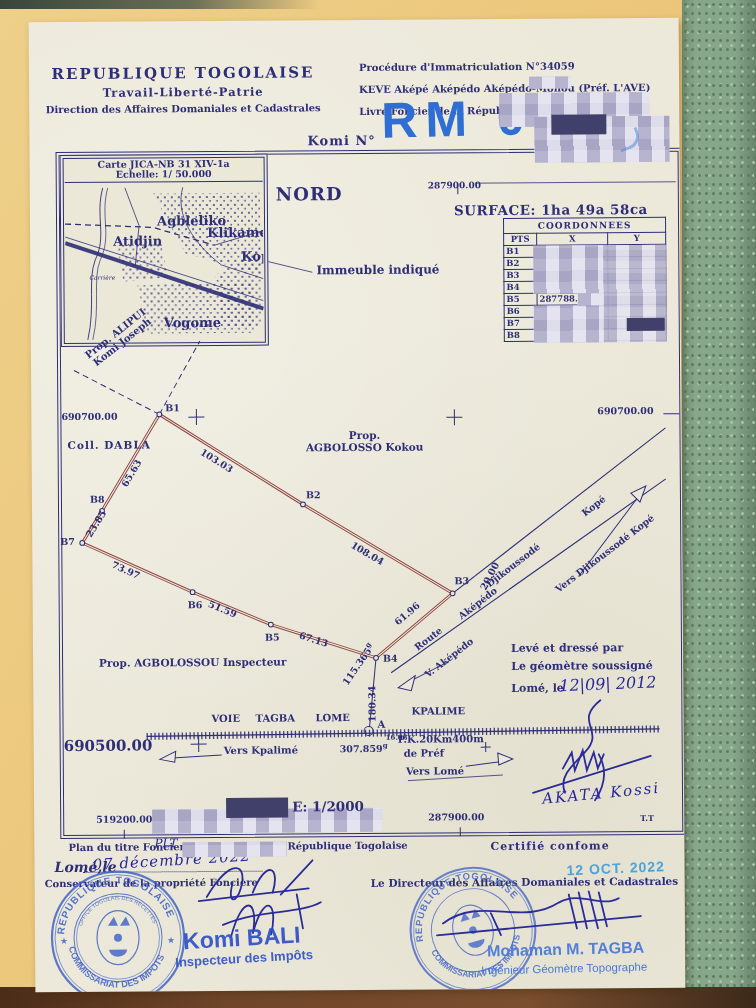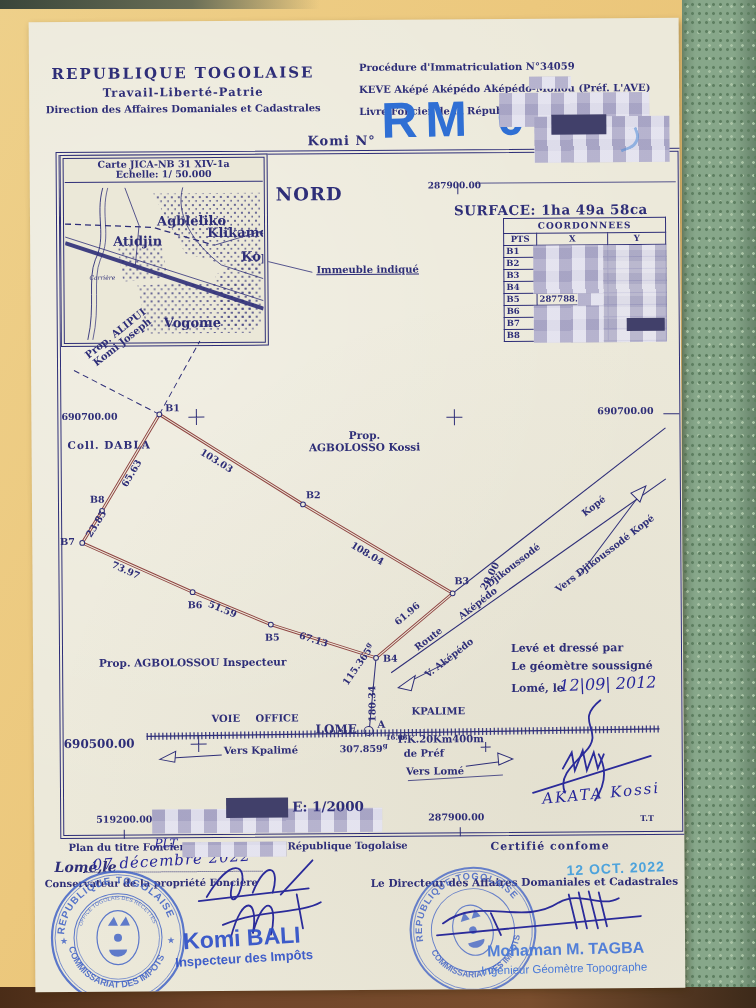--- a/index.html
+++ b/index.html
@@ -158,21 +158,21 @@
             <td></td>
           </tr>
     </tbody>
       </table>
     <div class="redact" style="left:503px;top:227px;width:70px;height:48px;"></div>
     <div class="redact" style="left:503px;top:287px;width:70px;height:37px;"></div>
     <div class="redact" style="left:573px;top:227px;width:63px;height:97px;opacity:.92;"></div>
     <div class="redact-dark" style="left:596px;top:300px;width:38px;height:13px;"></div>
     <div class="redact" style="left:547px;top:275px;width:26px;height:12px;"></div>
 
-    <div class="t" style="left:286px;top:244px;font-size:10px;text-decoration:underline;">Immeuble indiqué</div>
+    <div class="t" style="left:286px;top:244px;font-size:12px;">Immeuble indiqué</div>
 
     <svg style="left:26px;top:130px;" width="624" height="685" viewBox="0 0 624 685">
       <g stroke="#2e2e78" fill="none" stroke-width="1">
         <path d="M419,34 L620,34" stroke-width="0.8"></path>
         <path d="M402,34 L402,45"></path>
         <path d="M102,263 L143,190" stroke-dasharray="6 4"></path>
         <path d="M102,263 L14,217" stroke-dasharray="6 4"></path>
         <path d="M212,111 L256,122" stroke-width="0.8"></path>
         <path d="M317,508 L310,577"></path>
         <path d="M87,585 L600,581" stroke-width="7" stroke-dasharray="1.3 2.6" opacity="0.9"></path>
@@ -234,46 +234,46 @@
     <div class="t" style="left:306px;top:660px;font-size:9.5px;transform:rotate(-55deg);transform-origin:left top;"><span>115.365</span><sup style="font-size:7px;">g</sup></div>
     <div class="t" style="left:334px;top:702px;font-size:9.5px;transform:rotate(-90deg);transform-origin:left top;">180.34</div>
 
     <div class="t" style="left:52px;top:330px;font-size:10px;text-align:center;transform:rotate(-38deg);transform-origin:left top;">
       <div>Prop. ALIPUI</div>
       <div>Komi Joseph</div>
     </div>
     <div class="t" style="left:36px;top:418px;font-size:10.5px;letter-spacing:1px;">Coll. DABLA</div>
     <div class="t" style="left:268px;top:410px;width:130px;text-align:center;font-size:10.5px;">
       <div>Prop.</div>
-      <div>AGBOLOSSO Kossi</div>
+      <div>AGBOLOSSO Kokou</div>
     </div>
     <div class="t" style="left:66px;top:636px;font-size:10.5px;">Prop. AGBOLOSSOU Inspecteur</div>
 
     <div class="t" style="left:380px;top:625px;font-size:9.5px;transform:rotate(-37deg);transform-origin:left top;">Route</div>
     <div class="t" style="left:424px;top:594px;font-size:9.5px;transform:rotate(-37deg);transform-origin:left top;">Aképédo</div>
     <div class="t" style="left:452px;top:562px;font-size:9.5px;transform:rotate(-37deg);transform-origin:left top;">Djikoussodé</div>
     <div class="t" style="left:548px;top:492px;font-size:9.5px;transform:rotate(-37deg);transform-origin:left top;">Kopé</div>
     <div class="t" style="left:390px;top:652px;font-size:9.5px;transform:rotate(-37deg);transform-origin:left top;">V. Aképédo</div>
     <div class="t" style="left:521px;top:568px;font-size:9.5px;transform:rotate(-37deg);transform-origin:left top;">Vers Djikoussodé Kopé</div>
 
     <div class="t" style="left:178px;top:692px;font-size:10px;">VOIE</div>
-    <div class="t" style="left:222px;top:692px;font-size:10px;">OFFICE</div>
-    <div class="t" style="left:282px;top:692px;font-size:12px;margin-top:11px;">LOME</div>
+    <div class="t" style="left:222px;top:692px;font-size:10px;">TAGBA</div>
+    <div class="t" style="left:282px;top:692px;font-size:10px;">LOME</div>
     <div class="t" style="left:378px;top:686px;font-size:10px;">KPALIME</div>
     <div class="t" style="left:344px;top:699px;font-size:10px;">A</div>
     <div class="t" style="left:352px;top:714px;font-size:7px;">16.03</div>
     <div class="t" style="left:306px;top:722px;font-size:9.5px;"><span>307.859</span><sup style="font-size:7px;">g</sup></div>
     <div class="t" style="left:364px;top:714px;font-size:10px;">P.K.20Km400m</div>
     <div class="t" style="left:370px;top:728px;font-size:10px;">de Préf</div>
     <div class="t" style="left:190px;top:724px;font-size:10px;">Vers Kpalimé</div>
     <div class="t" style="left:372px;top:746px;font-size:10px;">Vers Lomé</div>
 
     <div class="t" style="left:30px;top:390px;font-size:9.5px;">690700.00</div>
     <div class="t" style="left:566px;top:388px;font-size:9.5px;">690700.00</div>
-    <div class="t" style="left:30px;top:716px;font-size:12px;">690500.00</div>
+    <div class="t" style="left:30px;top:716px;font-size:15px;">690500.00</div>
     <div class="t" style="left:62px;top:793px;font-size:9.5px;">519200.00</div>
     <div class="t" style="left:394px;top:793px;font-size:9.5px;">287900.00</div>
     <div class="redact" style="left:118px;top:788px;width:230px;height:24px;z-index:3;"></div>
     <div class="redact-dark" style="left:192px;top:777px;width:62px;height:20px;"></div>
     <div class="t" style="left:258px;top:779px;font-size:13.5px;z-index:6;">E: 1/2000</div>
 
     <div class="t" style="left:478px;top:624px;font-size:11px;">Levé et dressé par</div>
     <div class="t" style="left:478px;top:642px;font-size:11px;">Le géomètre soussigné</div>
     <div class="t" style="left:478px;top:664px;font-size:11px;">Lomé, le</div>
     <div class="hw" style="left:526px;top:656px;font-size:16px;transform:rotate(-2deg);">12|09| 2012</div>

